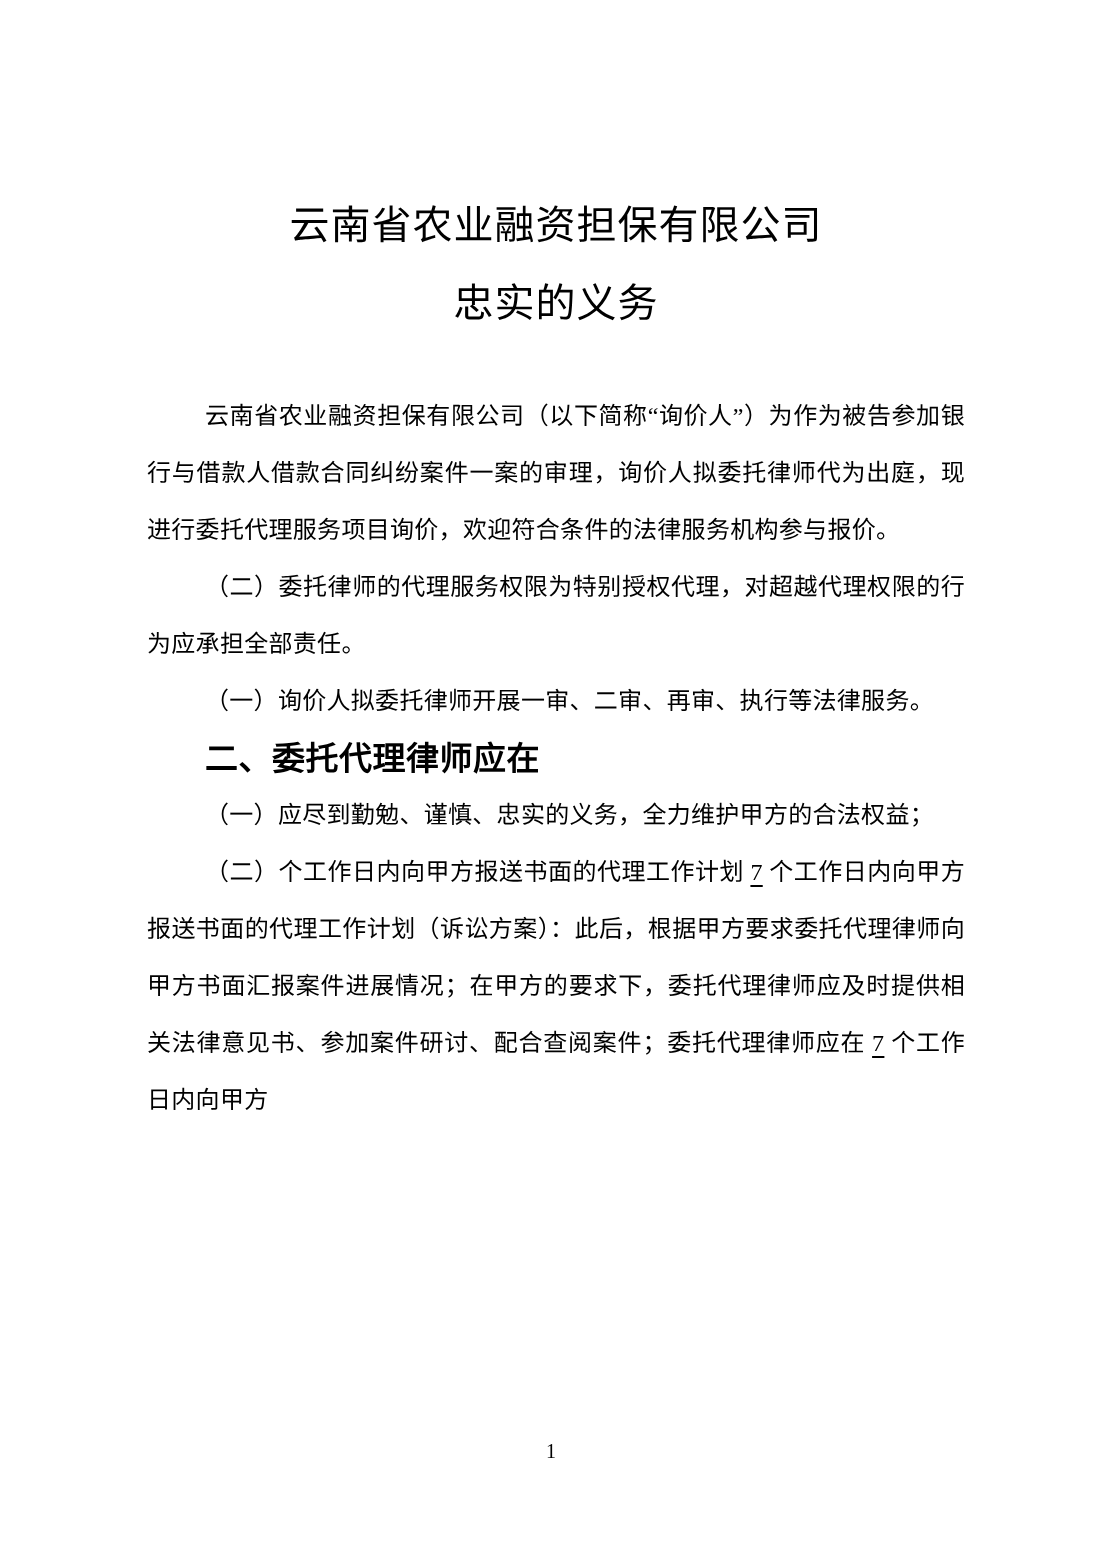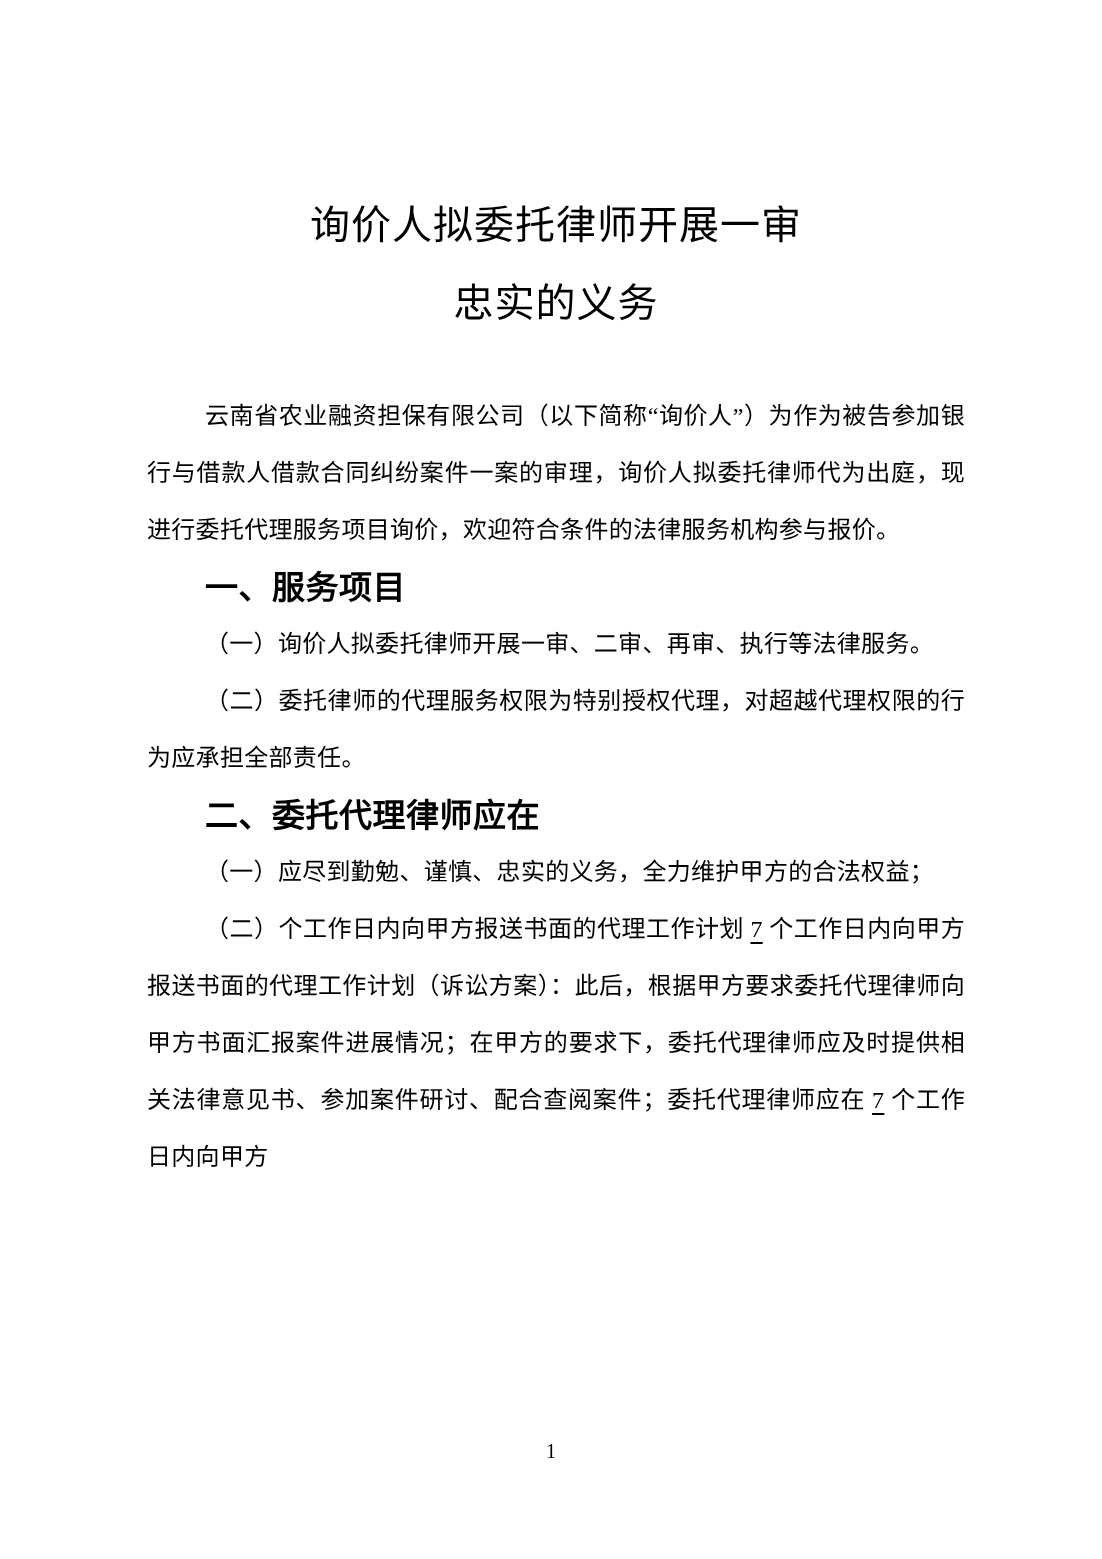--- a/index.html
+++ b/index.html
@@ -66,32 +66,31 @@
     line-height: 26px;
     color: #000000;
   }
 </style>
 </head>
 <body>
 
 <div class="page">
   <div class="content">
 
-    <h1 class="doc-title">询价人拟委托律师开展一审</h1>
+    <h1 class="doc-title">云南省农业融资担保有限公司</h1>
     <h1 class="doc-title">忠实的义务</h1>
 
     <div class="body-text">
 
       <p class="para">云南省农业融资担保有限公司（以下简称“询价人”）为作为被告参加银行与借款人借款合同纠纷案件一案的审理，询价人拟委托律师代为出庭，现进行委托代理服务项目询价，欢迎符合条件的法律服务机构参与报价。</p>
 
-      <h2 class="sec-heading">一、服务项目</h2>
+
+      <p class="para">（二）委托律师的代理服务权限为特别授权代理，对超越代理权限的行为应承担全部责任。</p>
 
       <p class="para">（一）询价人拟委托律师开展一审、二审、再审、执行等法律服务。</p>
-
-      <p class="para">（二）委托律师的代理服务权限为特别授权代理，对超越代理权限的行为应承担全部责任。</p>
 
       <h2 class="sec-heading">二、委托代理律师应在</h2>
 
       <p class="para">（一）应尽到勤勉、谨慎、忠实的义务，全力维护甲方的合法权益；</p>
 
       <p class="para"><span>（二）个工作日内向甲方报送书面的代理工作计划 </span><span class="u">7</span><span> 个工作日内向甲方报送书面的代理工作计划（诉讼方案）：此后，根据甲方要求委托代理律师向甲方书面汇报案件进展情况；在甲方的要求下，委托代理律师应及时提供相关法律意见书、参加案件研讨、配合查阅案件；委托代理律师应在 </span><span class="u">7</span><span> 个工作日内向甲方</span></p>
 
     </div>
   </div>
 

